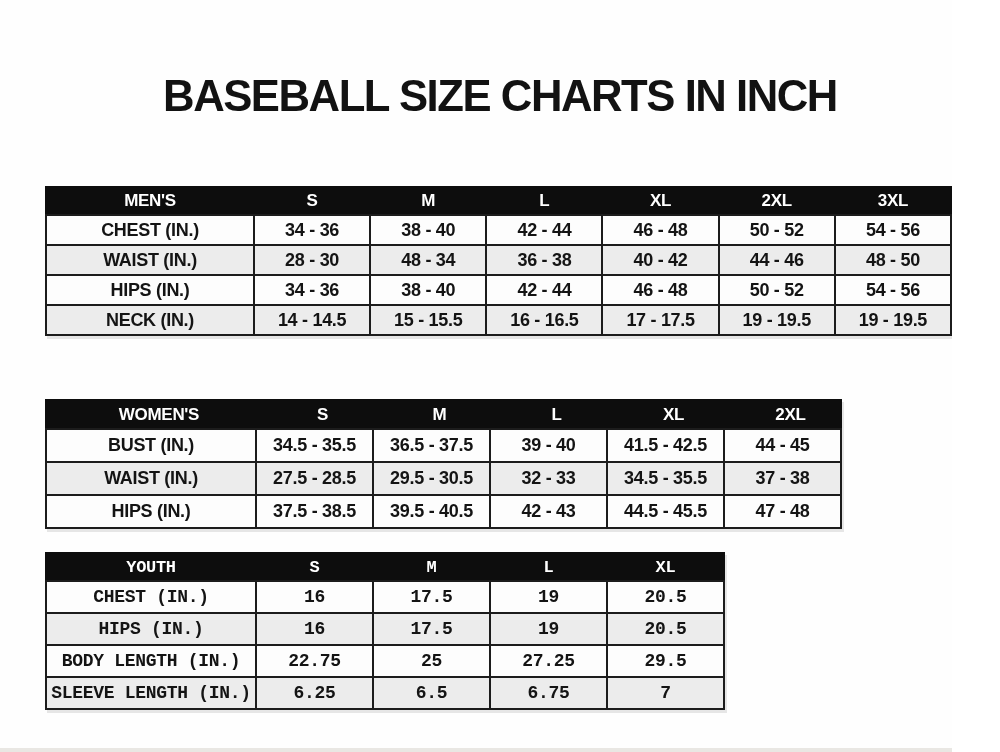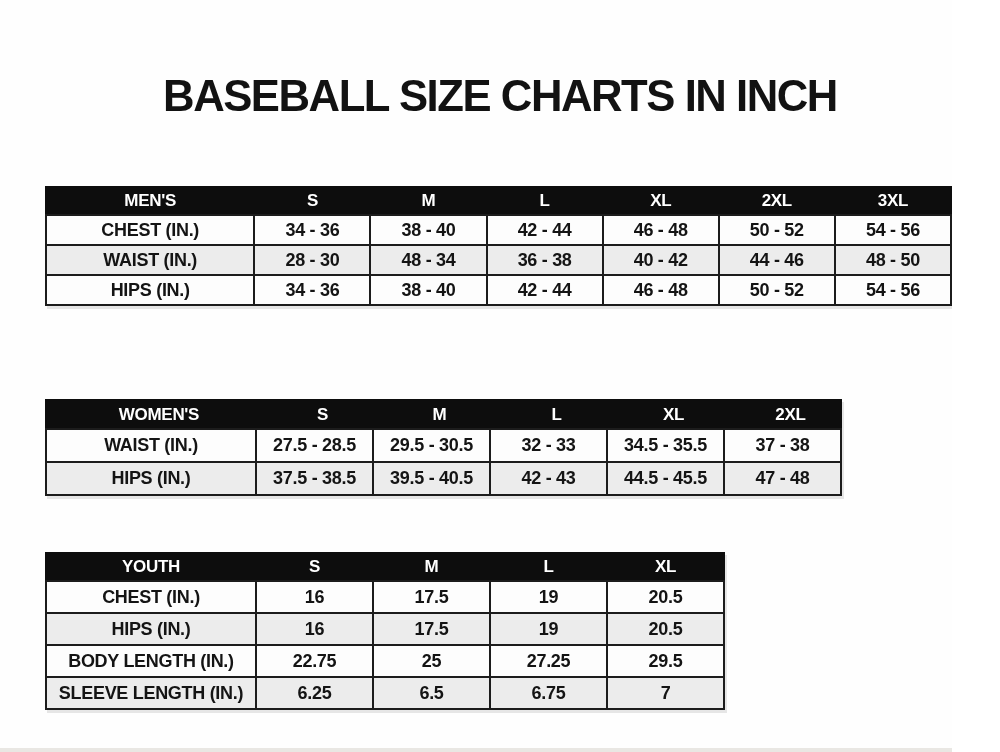--- a/index.html
+++ b/index.html
@@ -11,21 +11,21 @@
   .page{position:relative;width:952px;height:752px;background:#fefefe;overflow:hidden;}
   .title{
     position:absolute;top:70px;left:0;width:1000px;margin:0;
     text-align:center;font-size:45px;font-weight:bold;color:#121212;
     letter-spacing:-1.5px;transform:scaleX(0.97);transform-origin:center;
     white-space:nowrap;
   }
   .tbl{position:absolute;left:45px;}
   .pos-t0{top:186px;}
   .pos-t1{top:399px;}
-  .pos-t2{top:552px;}
+  .pos-t2{top:552px;font-family:Liberation Mono, monospace;}
   table{border-collapse:collapse;table-layout:fixed;background:#fdfdfd;
         border:2px solid var(--border,#1c1c1c);box-shadow:2px 3px 0 rgba(120,120,120,0.18);}
   th,td{
     border:2px solid var(--border,#1c1c1c);
     text-align:center;vertical-align:middle;
     font-weight:bold;color:#141414;padding:0;
     letter-spacing:-0.3px;white-space:nowrap;overflow:hidden;
   }
   th{
     background:var(--header-bg,#0d0d0d);color:var(--header-text,#ffffff);
@@ -92,20 +92,29 @@
           </tr>
           <tr>
             <td class="lbl">HIPS (IN.)</td>
             <td class="val">34 - 36</td>
             <td class="val">38 - 40</td>
             <td class="val">42 - 44</td>
             <td class="val">46 - 48</td>
             <td class="val">50 - 52</td>
             <td class="val">54 - 56</td>
           </tr>
+          <tr>
+            <td class="lbl">NECK (IN.)</td>
+            <td class="val">14 - 14.5</td>
+            <td class="val">15 - 15.5</td>
+            <td class="val">16 - 16.5</td>
+            <td class="val">17 - 17.5</td>
+            <td class="val">19 - 19.5</td>
+            <td class="val">19 - 19.5</td>
+          </tr>
         </tbody>
       </table>
     </div>
   <div class="tbl pos-t1">
       <table class="t1">
         <colgroup>
           <col class="lbl">
           <col class="val">
           <col class="val">
           <col class="val">
@@ -117,20 +126,28 @@
             <th class="lbl">WOMEN'S</th>
             <th class="val">S</th>
             <th class="val">M</th>
             <th class="val">L</th>
             <th class="val">XL</th>
             <th class="val">2XL</th>
           </tr>
         </thead>
         <tbody>
           <tr>
+            <td class="lbl">BUST (IN.)</td>
+            <td class="val">34.5 - 35.5</td>
+            <td class="val">36.5 - 37.5</td>
+            <td class="val">39 - 40</td>
+            <td class="val">41.5 - 42.5</td>
+            <td class="val">44 - 45</td>
+          </tr>
+          <tr>
             <td class="lbl">WAIST (IN.)</td>
             <td class="val">27.5 - 28.5</td>
             <td class="val">29.5 - 30.5</td>
             <td class="val">32 - 33</td>
             <td class="val">34.5 - 35.5</td>
             <td class="val">37 - 38</td>
           </tr>
           <tr>
             <td class="lbl">HIPS (IN.)</td>
             <td class="val">37.5 - 38.5</td>

